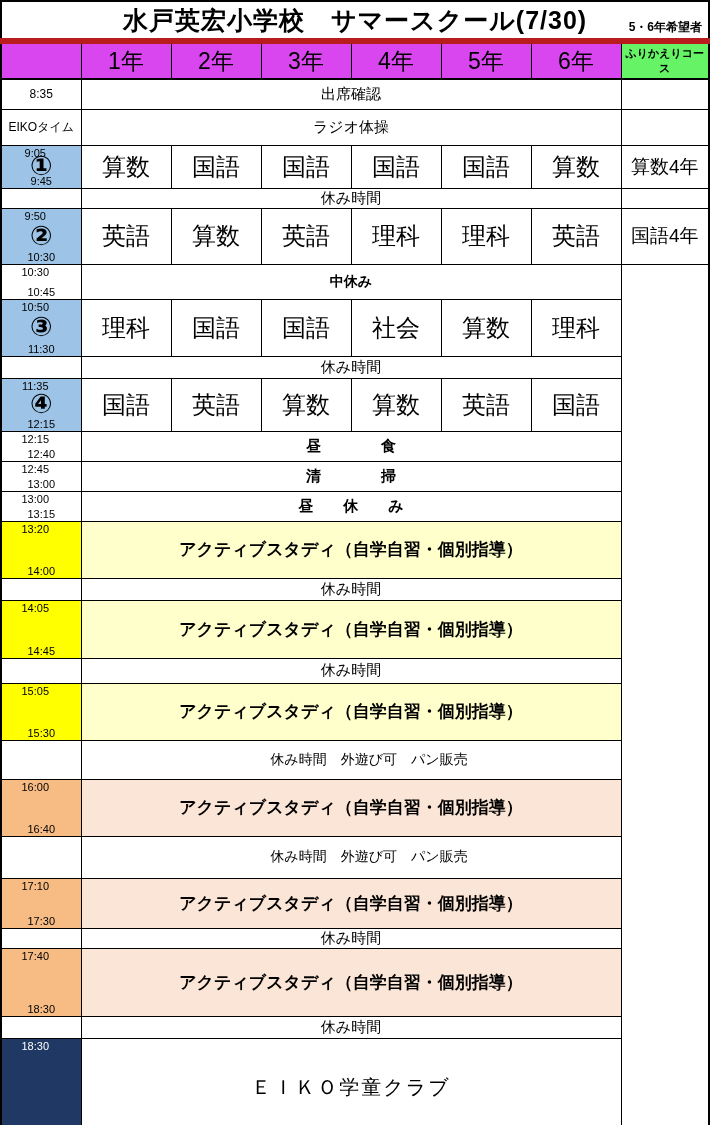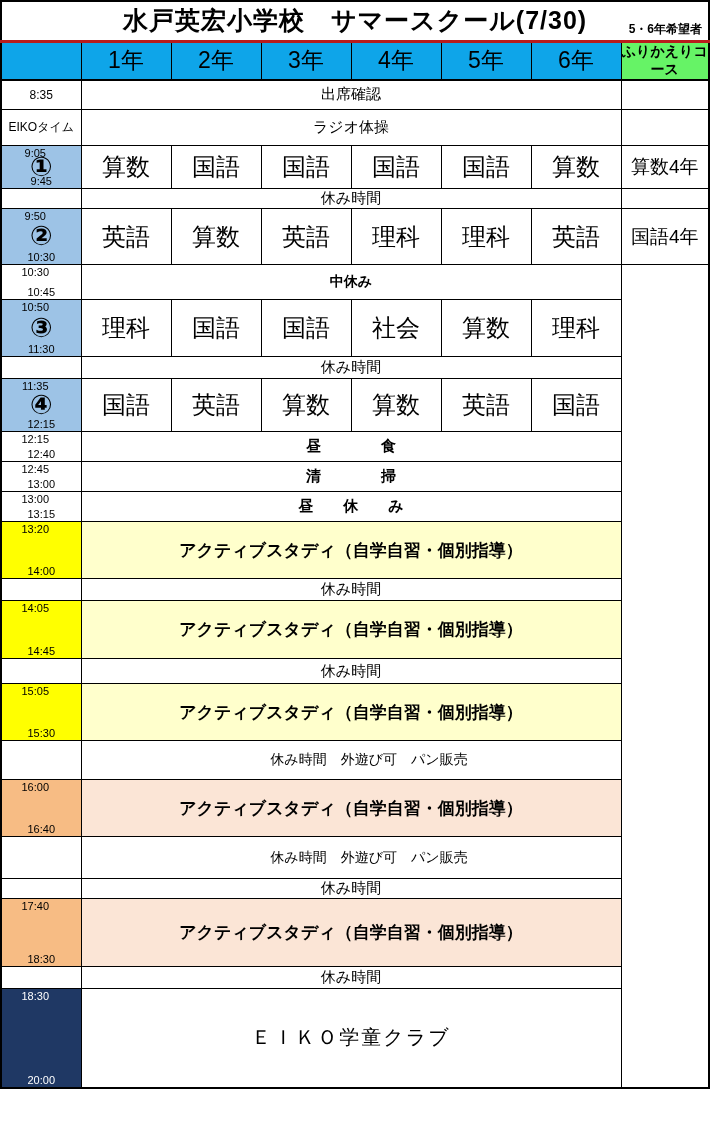--- a/index.html
+++ b/index.html
@@ -6,26 +6,26 @@
   body{font-family:"Liberation Sans","DejaVu Sans",sans-serif;color:#000;}
   table{border-collapse:collapse;table-layout:fixed;width:710px;border:2px solid #000;}
   td{border:1px solid #000;padding:0;text-align:center;vertical-align:middle;overflow:hidden;}
   td.nb{border:none;}
   
   .h40{height:40px}.h38{height:38px}.h30{height:30px}.h36{height:36px}.h43{height:43px}
   .h20{height:20px}.h56{height:56px}.h35{height:35px}.h57{height:57px}.h22{height:22px}
   .h53{height:53px}.h58{height:58px}.h25{height:25px}.h39{height:39px}.h42{height:42px}
   .h50{height:50px}.h55{height:68px}.h99{height:99px}
   
-  .ttl{position:relative;border-bottom:3px solid #b91c1c;margin-top:46px;}
+  .ttl{position:relative;border-bottom:6px solid #b91c1c;margin-top:46px;}
   .ttl-main{font-size:25px;font-weight:bold;letter-spacing:1px;}
   .ttl-note{position:absolute;right:6px;bottom:2px;font-size:12px;font-weight:bold;}
   
-  .grn{background:#0ea5e9;font-size:23px;border-bottom:2px solid #000;}
-  .grn-s{background:#66F366;font-size:14px;font-weight:bold;border-bottom:2px solid #000;}
+  .grn{background:#d946ef;font-size:23px;border-bottom:2px solid #000;}
+  .grn-s{background:#66F366;font-size:11px;font-weight:bold;border-bottom:2px solid #000;}
   
   .lbl{font-size:12px;}
   .tc{position:relative;font-size:11px;}
   .bl{background:#9DC3E6;}
   .yw{background:#FFFF00;}
   .or{background:#F7BC84;}
   .nv{background:#1F3864;color:#fff;}
   .t-start{position:absolute;top:1px;left:0;right:12px;text-align:center;}
   .t-end{position:absolute;bottom:1px;left:0;right:0;text-align:center;}
   .t-num{font-size:27px;font-weight:bold;line-height:1;}
@@ -248,20 +248,28 @@
     <td colspan="6" class="act oa">アクティブスタディ（自学自習・個別指導）</td>
     <td class="nb"></td>
   </tr>
 
   <tr class="h42">
     <td></td>
     <td colspan="6" class="brk2">休み時間　外遊び可　パン販売</td>
     <td class="nb"></td>
   </tr>
 
+  <tr class="h50">
+    <td class="tc or">
+      <span class="t-start">17:10</span>
+      <span class="t-end">17:30</span>
+    </td>
+    <td colspan="6" class="act oa">アクティブスタディ（自学自習・個別指導）</td>
+    <td class="nb"></td>
+  </tr>
 
   <tr class="h20">
     <td></td>
     <td colspan="6" class="brk">休み時間</td>
     <td class="nb"></td>
   </tr>
 
   <tr class="h55">
     <td class="tc or">
       <span class="t-start">17:40</span>

